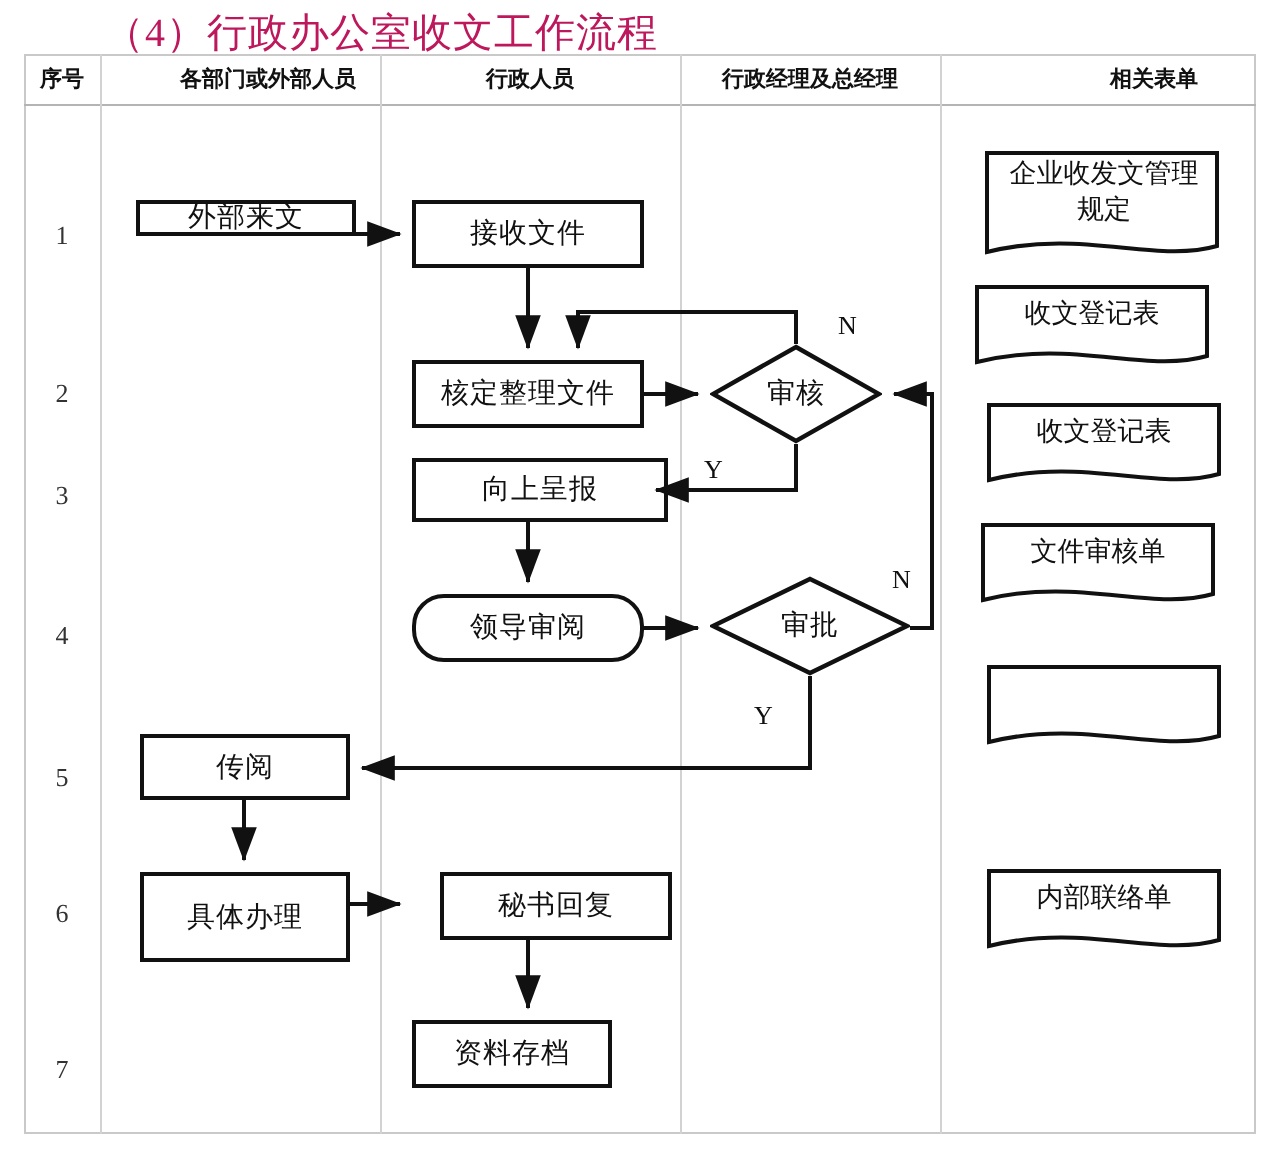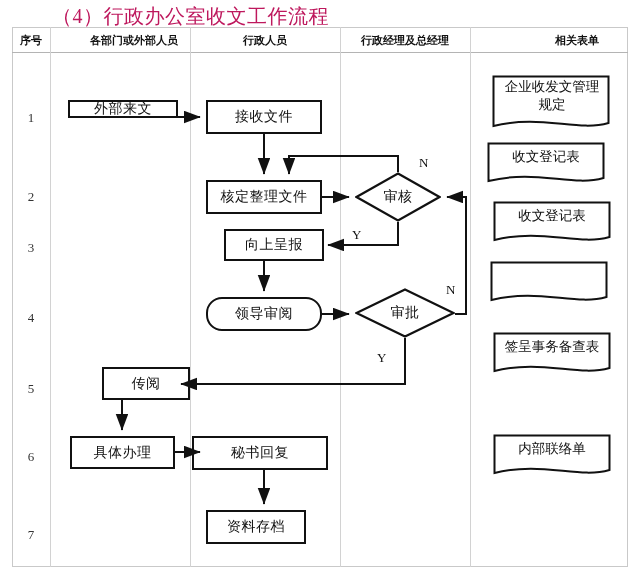--- a/index.html
+++ b/index.html
@@ -170,25 +170,25 @@
       <div class="row-num" style="left: 13px; top: 310px;">4</div>
       <div class="row-num" style="left: 13px; top: 381px;">5</div>
       <div class="row-num" style="left: 13px; top: 449px;">6</div>
       <div class="row-num" style="left: 13px; top: 527px;">7</div>
     </div>
 
   <div id="nodes">
       <div class="node" style="left: 68px; top: 100px; width: 110px; height: 18px;">外部来文</div>
       <div class="node" style="left: 206px; top: 100px; width: 116px; height: 34px;">接收文件</div>
       <div class="node" style="left: 206px; top: 180px; width: 116px; height: 34px;">核定整理文件</div>
-      <div class="node" style="left: 224px; top: 229px; width: 100px; height: 32px;">向上呈报</div>
+      <div class="node" style="left: 206px; top: 229px; width: 128px; height: 32px;">向上呈报</div>
       <div class="node" style="left: 206px; top: 297px; width: 116px; height: 34px; border-radius: 16px;">领导审阅</div>
-      <div class="node" style="left: 70px; top: 367px; width: 88px; height: 33px; margin-left: 32px;">传阅</div>
-      <div class="node" style="left: 70px; top: 436px; width: 105px; height: 33px;">具体办理</div>
-      <div class="node" style="left: 192px; top: 436px; width: 136px; height: 34px;">秘书回复</div>
+      <div class="node" style="left: 70px; top: 367px; width: 105px; height: 33px;">传阅</div>
+      <div class="node" style="left: 70px; top: 436px; width: 105px; height: 45px;">具体办理</div>
+      <div class="node" style="left: 220px; top: 436px; width: 116px; height: 34px;">秘书回复</div>
       <div class="node" style="left: 206px; top: 510px; width: 100px; height: 34px;">资料存档</div>
     </div>
 
   <div id="decisions">
       <div class="diamond-wrap" style="left: 355px; top: 172px; width: 86px; height: 50px; text-align: center;">
         <svg width="86" height="50" viewBox="0 0 86 50">
           <polygon points="43,1.5 84.5,25 43,48.5 1.5,25" fill="#ffffff" stroke="#111" stroke-width="2.2"></polygon>
         </svg>
         <div class="diamond-label">审核</div>
       </div>
@@ -224,26 +224,26 @@
       <div class="doc" style="left: 493px; top: 201px; width: 118px; height: 48px;">
         <svg width="118" height="48" viewBox="0 0 118 48">
           <path d="M1.5,1.5 L116.5,1.5 L116.5,36 C84.96,45 49.559999999999995,27 1.5,39 Z" fill="#ffffff" stroke="#111" stroke-width="2"></path>
         </svg>
         <div class="doc-label" style="height: 36px;">收文登记表</div>
       </div>
       <div class="doc" style="left: 490px; top: 261px; width: 118px; height: 48px;">
         <svg width="118" height="48" viewBox="0 0 118 48">
           <path d="M1.5,1.5 L116.5,1.5 L116.5,36 C84.96,45 49.559999999999995,27 1.5,39 Z" fill="#ffffff" stroke="#111" stroke-width="2"></path>
         </svg>
+        <div class="doc-label" style="height: 36px;">文件审核单</div>
       </div>
       <div class="doc" style="left: 493px; top: 332px; width: 118px; height: 48px;">
         <svg width="118" height="48" viewBox="0 0 118 48">
           <path d="M1.5,1.5 L116.5,1.5 L116.5,36 C84.96,45 49.559999999999995,27 1.5,39 Z" fill="#ffffff" stroke="#111" stroke-width="2"></path>
         </svg>
-        <div class="doc-label" style="height: 36px;">签呈事务备查表</div>
       </div>
       <div class="doc" style="left: 493px; top: 434px; width: 118px; height: 48px;">
         <svg width="118" height="48" viewBox="0 0 118 48">
           <path d="M1.5,1.5 L116.5,1.5 L116.5,36 C84.96,45 49.559999999999995,27 1.5,39 Z" fill="#ffffff" stroke="#111" stroke-width="2"></path>
         </svg>
         <div class="doc-label" style="height: 36px;">内部联络单</div>
       </div>
     </div>
 
   <svg id="wires" viewBox="0 0 640 575">

